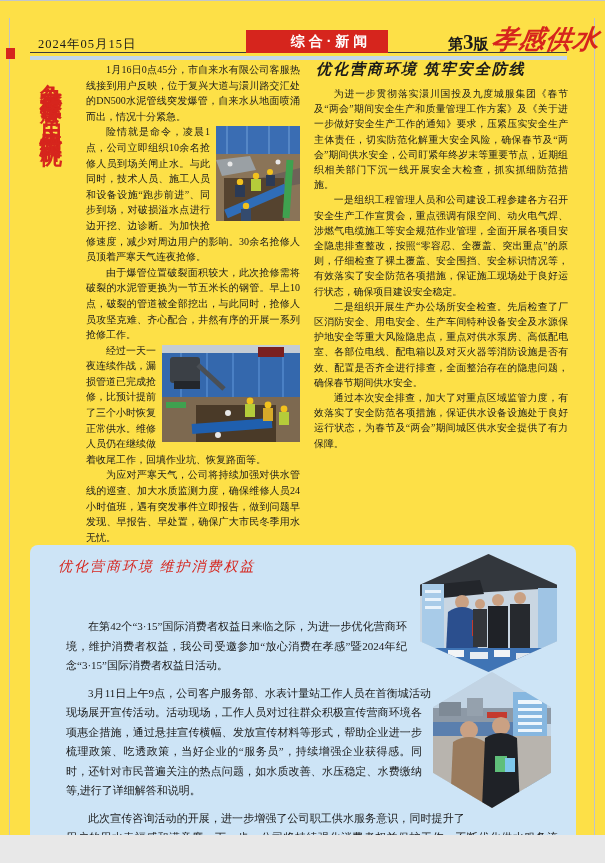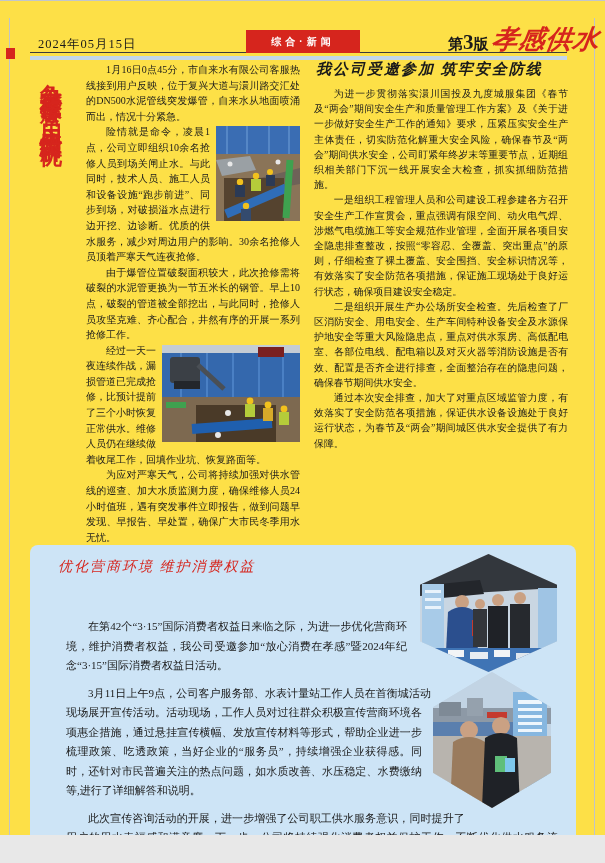--- a/index.html
+++ b/index.html
@@ -10,22 +10,22 @@
   .edge-left{position:absolute;left:9px;top:18px;width:1px;height:838px;background:#c0c4c8;}
   .edge-right{position:absolute;left:594px;top:18px;width:1px;height:838px;background:#c0c4c8;}
   .edge-bottom{position:absolute;left:0;top:853px;width:605px;height:2px;background:#9db8cc;}
   .corner-mark{position:absolute;left:6px;top:48px;width:9px;height:11px;background:#d6251d;}
 
   
   .date{position:absolute;left:38px;top:36px;font-size:12.5px;letter-spacing:1px;}
   .rule-thin{position:absolute;left:30px;top:52px;width:537px;height:1px;background:#3a3a3a;}
   .rule-blue{position:absolute;left:30px;top:56px;width:537px;height:4px;background:#c3d7ea;}
   .banner{position:absolute;left:246px;top:30px;width:114px;height:23px;background:#d6251d;
-          color:#fff;font-family:"Liberation Sans",sans-serif;font-weight:bold;font-size:10px;
-          display:flex;align-items:center;justify-content:center;letter-spacing:4px;}
+          color:#fff;font-family:"Liberation Sans",sans-serif;font-weight:bold;font-size:14px;
+          display:flex;align-items:center;justify-content:center;letter-spacing:4px;padding-left:28px;}
   .pageno{position:absolute;left:448px;top:30px;font-size:15px;font-weight:bold;white-space:nowrap;}
   .pageno .big{font-size:21px;}
   .masthead{position:absolute;left:492px;top:22px;font-size:26px;font-weight:bold;font-style:italic;
             color:#d6251d;transform:skewX(-8deg);letter-spacing:1px;white-space:nowrap;}
 
   
   .vhead{position:absolute;left:36px;top:66px;height:412px;writing-mode:vertical-rl;text-orientation:upright;
          color:#d6251d;font-weight:bold;font-size:22px;letter-spacing:3px;font-family:"Liberation Sans",sans-serif;}
   .vhead .part2{padding-top:16px;}
 
@@ -106,21 +106,21 @@
             <rect x="19" y="59" width="10" height="12" fill="#2b3a55"></rect>
         <circle cx="40" cy="50" r="3.2" fill="#f2c11d"></circle>
             <rect x="35" y="53" width="10" height="12" fill="#b5cc3a"></rect>
         <circle cx="54" cy="46" r="3" fill="#f2c11d"></circle>
             <rect x="50" y="49" width="9" height="11" fill="#2b3a55"></rect>
         <circle cx="30" cy="80" r="3.2" fill="#f2c11d"></circle>
             <rect x="25" y="83" width="10" height="12" fill="#344b6e"></rect>
         <circle cx="14" cy="38" r="2.5" fill="#e8e8e8"></circle>
             <circle cx="62" cy="36" r="2.5" fill="#e8e8e8"></circle>
       </svg>
-        </span><span>险情就是命令，凌晨1点，公司立即组织10余名抢修人员到场关闸止水。与此同时，技术人员、施工人员和设备设施“跑步前进”、同步到场，对破损溢水点进行边开挖、边诊断。优质的供水服务，减少对周边用户的影响。30余名抢修人员顶着严寒天气连夜抢修。</span></p>
+        </span><span>险情就是命令，凌晨1点，公司立即组织10余名抢修人员到场关闸止水。与此同时，技术人员、施工人员和设备设施“跑步前进”、同步到场，对破损溢水点进行边开挖、边诊断。为加快抢修速度，减少对周边用户的影响。30余名抢修人员顶着严寒天气连夜抢修。</span></p>
     <p><span>由于爆管位置破裂面积较大，此次抢修需将破裂的水泥管更换为一节五米长的钢管。早上10点，破裂的管道被全部挖出，与此同时，抢修人员攻坚克难、齐心配合，井然有序的开展一系列抢修工作。</span></p>
     <p><span class="ph2 photo">
           <svg width="138" height="97" viewBox="0 0 138 97">
         <rect width="138" height="14" fill="#c4ccd4"></rect>
         <rect y="8" width="138" height="48" fill="#3468ad"></rect>
         <rect x="18" y="8" width="2" height="48" fill="#4a80c4"></rect>
             <rect x="44" y="8" width="2" height="48" fill="#4a80c4"></rect>
             <rect x="70" y="8" width="2" height="48" fill="#4a80c4"></rect>
             <rect x="96" y="8" width="2" height="48" fill="#4a80c4"></rect>
             <rect x="120" y="8" width="2" height="48" fill="#4a80c4"></rect>
@@ -139,21 +139,21 @@
             <rect x="117" y="67" width="10" height="13" fill="#b5cc3a"></rect>
         <circle cx="66" cy="68" r="3" fill="#e8e8e8"></circle>
             <circle cx="56" cy="90" r="3" fill="#e8e8e8"></circle>
         <line x1="4" y1="60" x2="24" y2="60" stroke="#3fa14f" stroke-width="6"></line>
       </svg>
         </span><span>经过一天一夜连续作战，漏损管道已完成抢修，比预计提前了三个小时恢复正常供水。维修人员仍在继续做着收尾工作，回填作业坑、恢复路面等。</span></p>
     <p><span>为应对严寒天气，公司将持续加强对供水管线的巡查、加大水质监测力度，确保维修人员24小时值班，遇有突发事件立即报告，做到问题早发现、早报告、早处置，确保广大市民冬季用水无忧。</span></p>
   </div>
 
   <div class="artR">
-    <div class="kickerR">我公司受邀参加 筑牢安全防线</div>
+    <div class="kickerR">优化营商环境 筑牢安全防线</div>
     <div class="body">
       <p>为进一步贯彻落实澴川国投及九度城服集团《春节及“两会”期间安全生产和质量管理工作方案》及《关于进一步做好安全生产工作的通知》要求，压紧压实安全生产主体责任，切实防范化解重大安全风险，确保春节及“两会”期间供水安全，公司盯紧年终岁末等重要节点，近期组织相关部门下沉一线开展安全大检查，抓实抓细防范措施。</p>
       <p>一是组织工程管理人员和公司建设工程参建各方召开安全生产工作宣贯会，重点强调有限空间、动火电气焊、涉燃气电缆施工等安全规范作业管理，全面开展各项目安全隐患排查整改，按照“零容忍、全覆盖、突出重点”的原则，仔细检查了裸土覆盖、安全围挡、安全标识情况等，有效落实了安全防范各项措施，保证施工现场处于良好运行状态，确保项目建设安全稳定。</p>
       <p>二是组织开展生产办公场所安全检查。先后检查了厂区消防安全、用电安全、生产车间特种设备安全及水源保护地安全等重大风险隐患点，重点对供水泵房、高低配电室、各部位电线、配电箱以及对灭火器等消防设施是否有效、配置是否齐全进行排查，全面整治存在的隐患问题，确保春节期间供水安全。</p>
       <p>通过本次安全排查，加大了对重点区域监管力度，有效落实了安全防范各项措施，保证供水设备设施处于良好运行状态，为春节及“两会”期间城区供水安全提供了有力保障。</p>
     </div>
   </div>
 
   <div class="panel">
     <div class="kickerB">优化营商环境 维护消费权益</div>

